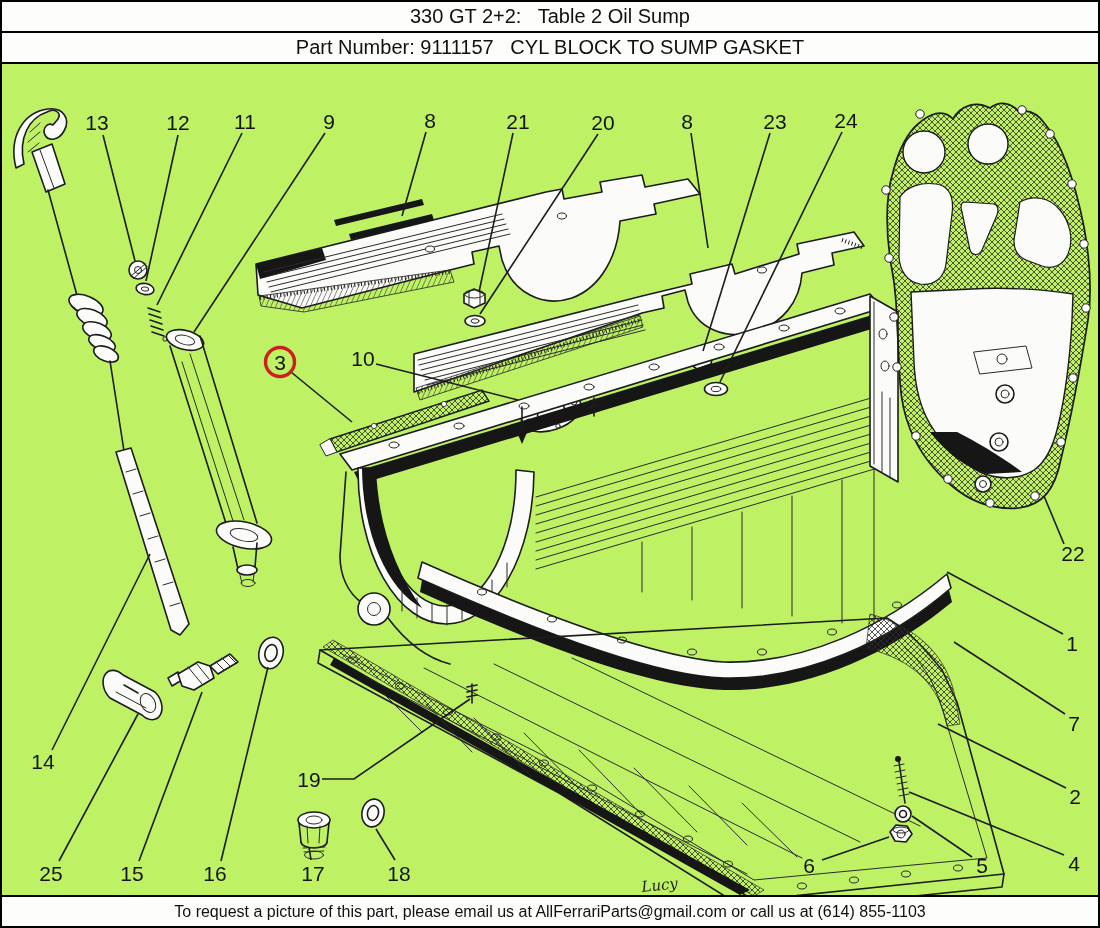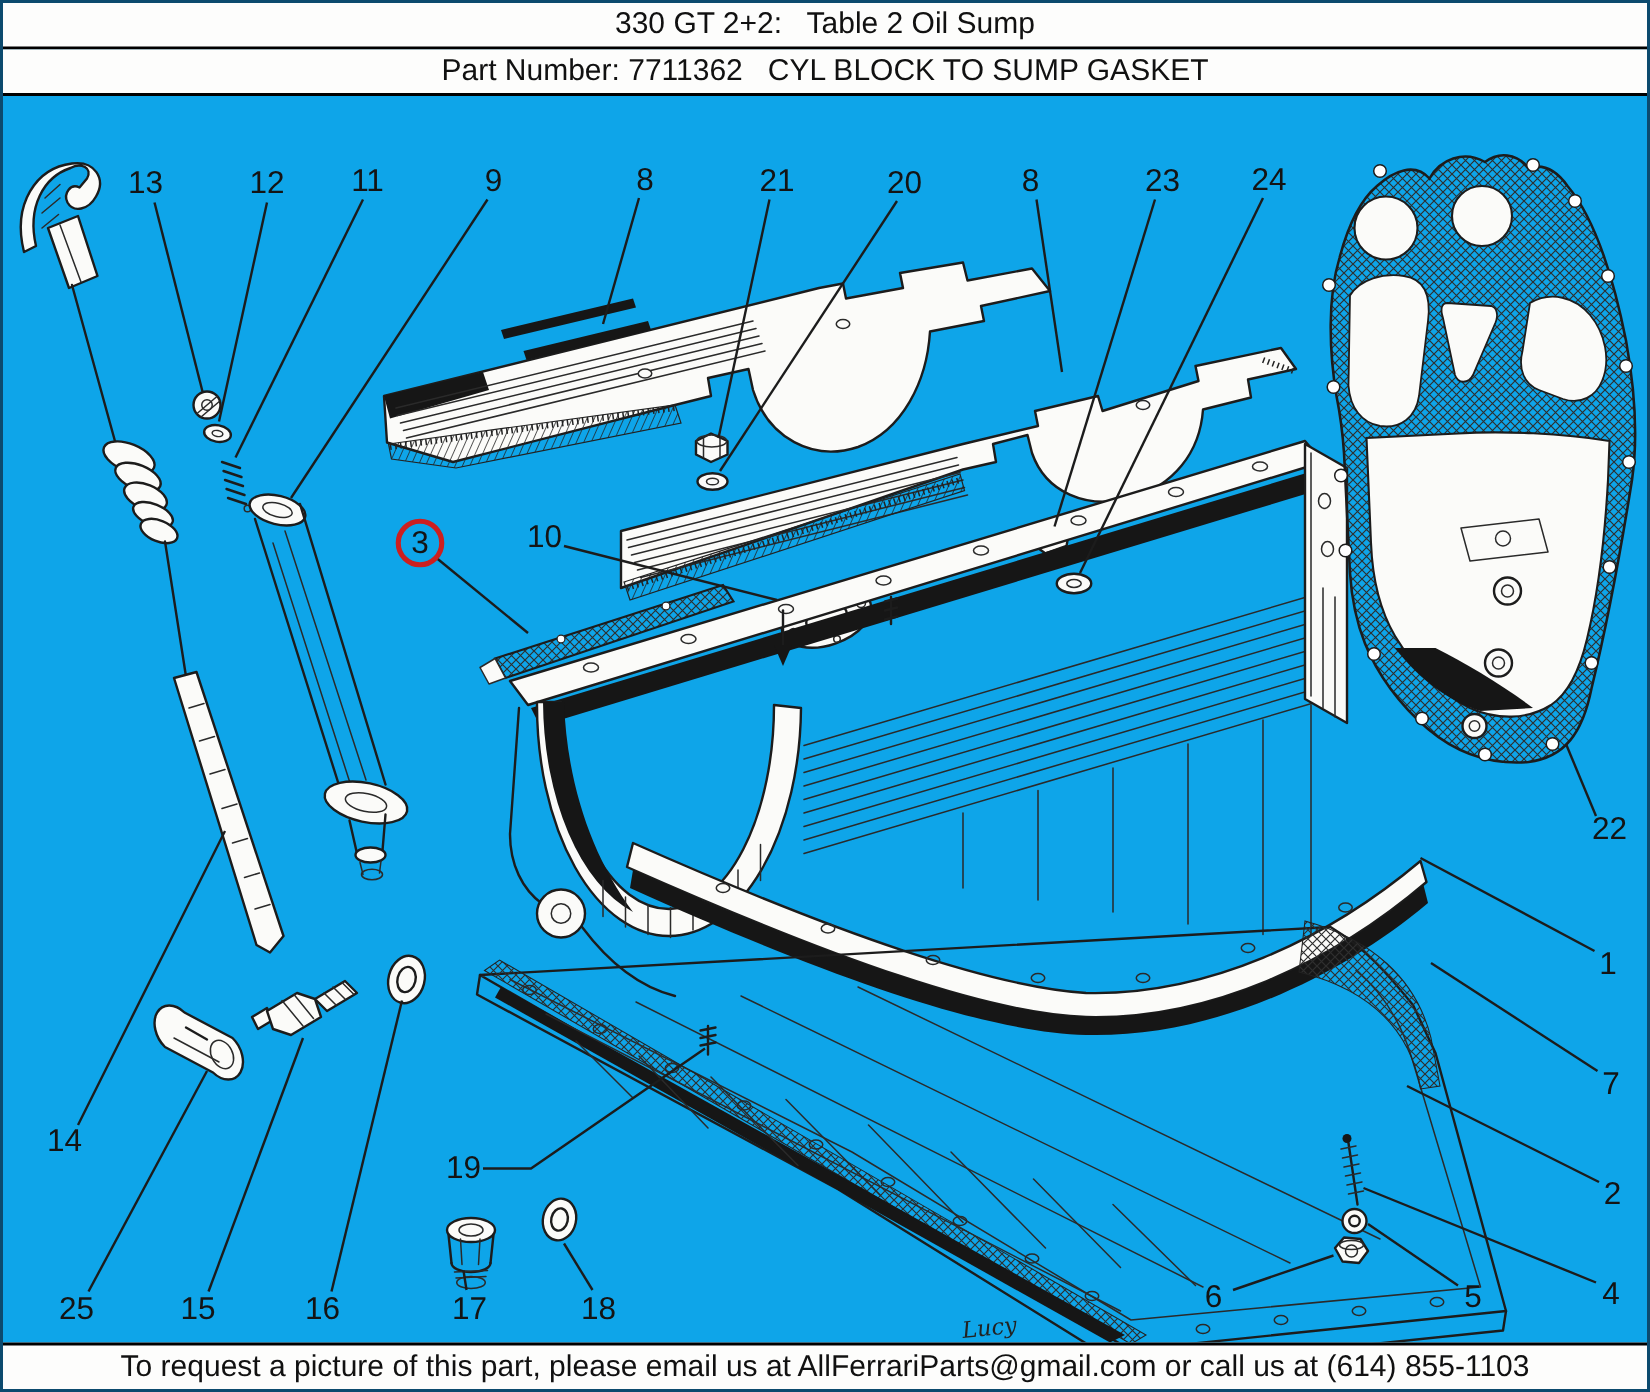--- a/index.html
+++ b/index.html
@@ -1,33 +1,33 @@
 <!DOCTYPE html>
 <html><head>
 <meta charset="utf-8">
 <style>
   html,body{margin:0;padding:0;background:#888;}
   .page{
     position:relative;width:1096px;height:924px;
-    background:#0ea5e9;border:2px solid #0c4a6e;
+    background:#bef264;border:2px solid #000000;
     font-family:"Liberation Sans",sans-serif;color:#111;
     overflow:hidden;
   }
   .header-row{
     height:29px;border-bottom:2px solid #000;
     display:flex;align-items:center;justify-content:center;
     font-size:20px;white-space:pre;background:#fdfdfc;
   }
   .diagram-area{position:absolute;left:0;top:95px;width:1096px;height:798px;}
   .diagram-area svg{display:block;}
   .footer-bar{
     position:absolute;left:0;bottom:0;width:1096px;height:29px;
     border-top:2px solid #000;background:#fdfdfc;
     display:flex;align-items:center;justify-content:center;
-    font-size:20px;white-space:pre;
+    font-size:16px;white-space:pre;
   }
   
   .ink{stroke:#1c1c1c;fill:none;stroke-width:1.6;stroke-linejoin:round;stroke-linecap:round;}
   .ink-thin{stroke:#2a2a2a;fill:none;stroke-width:1;stroke-linejoin:round;stroke-linecap:round;}
   .paper{fill:#fbfbf9;}
   .white{fill:#ffffff;}
   .dark{fill:#161616;stroke:none;}
   .serr{stroke:#222;stroke-width:4;stroke-dasharray:1 2.4;fill:none;}
   .plabel{font:500 21px "Liberation Sans",sans-serif;fill:#141414;}
   .leader{stroke:#1c1c1c;stroke-width:1.6;fill:none;}
@@ -35,21 +35,21 @@
 </style>
 </head>
 <body>
 
 <div class="page">
 
   <div class="header-row">
     <span>330 GT 2+2:   Table 2 Oil Sump</span>
   </div>
   <div class="header-row">
-    <span>Part Number: 7711362   CYL BLOCK TO SUMP GASKET</span>
+    <span>Part Number: 9111157   CYL BLOCK TO SUMP GASKET</span>
   </div>
 
   <div class="diagram-area">
   <svg width="1096" height="798" viewBox="0 95 1096 798" xmlns="http://www.w3.org/2000/svg">
     <defs>
       <pattern id="xh" width="6" height="6" patternUnits="userSpaceOnUse">
         <path d="M0,6 L6,0 M0,0 L6,6" stroke="#2e2e2e" stroke-width="0.8"></path>
       </pattern>
       <pattern id="fh" width="4.5" height="4.5" patternUnits="userSpaceOnUse" patternTransform="rotate(24)">
         <line x1="0" y1="0" x2="0" y2="4.5" stroke="#222" stroke-width="1"></line>

